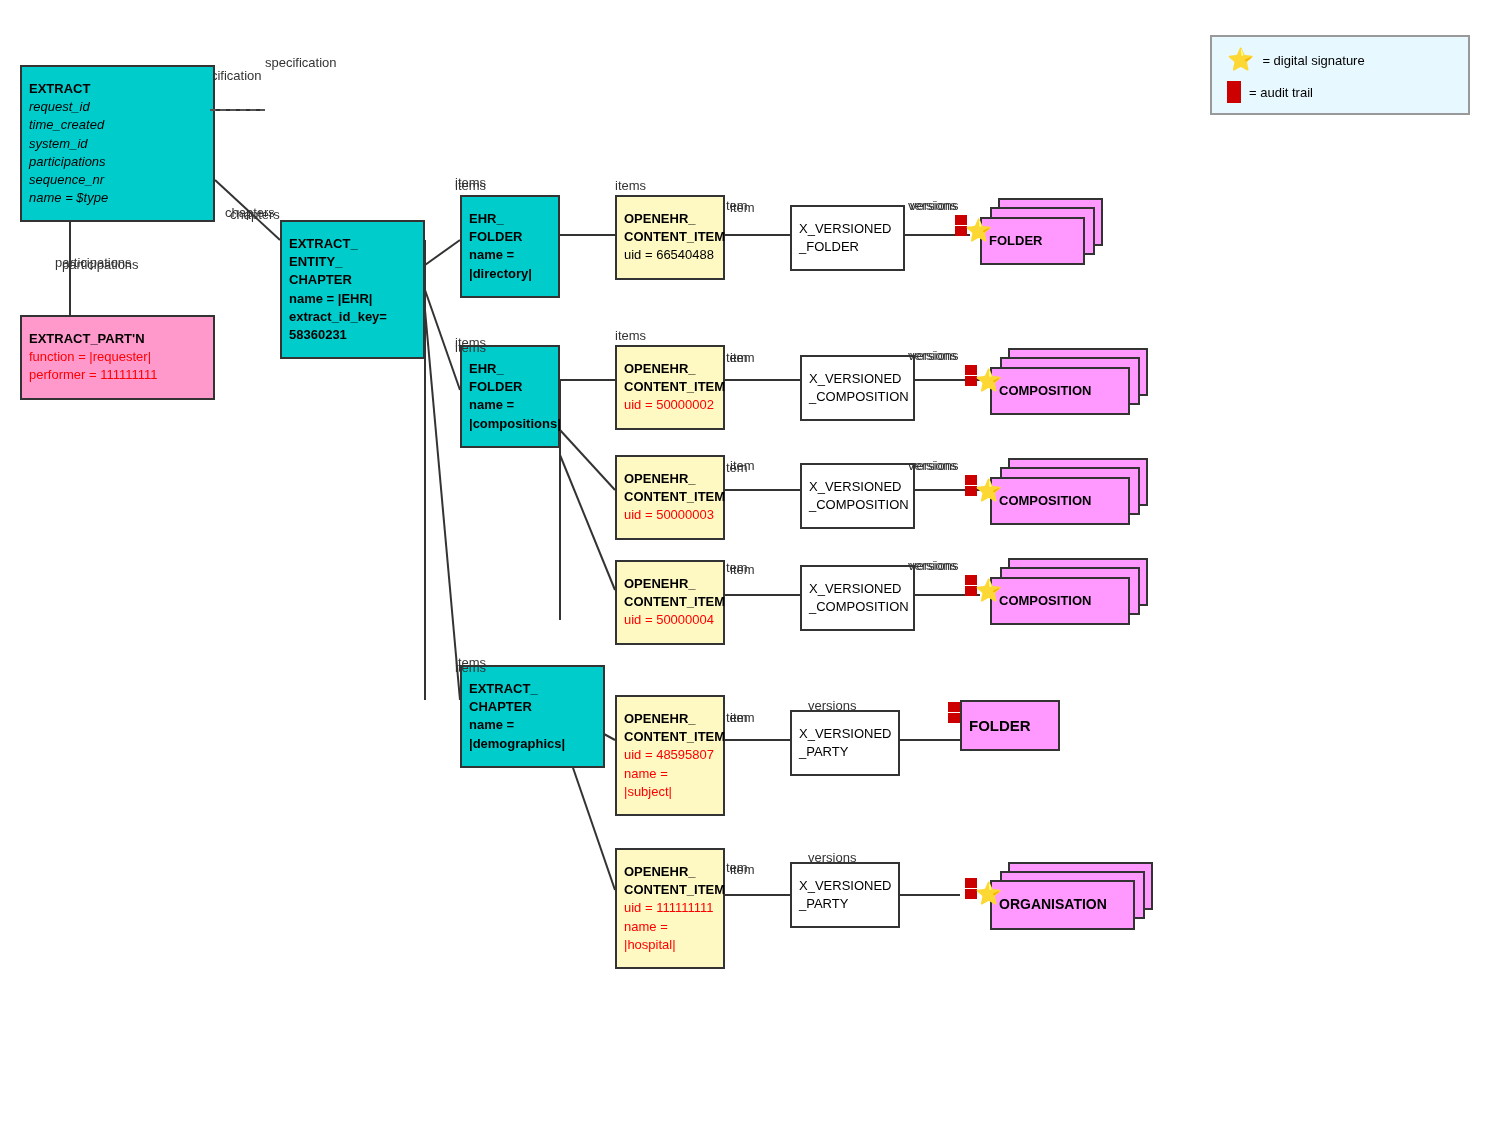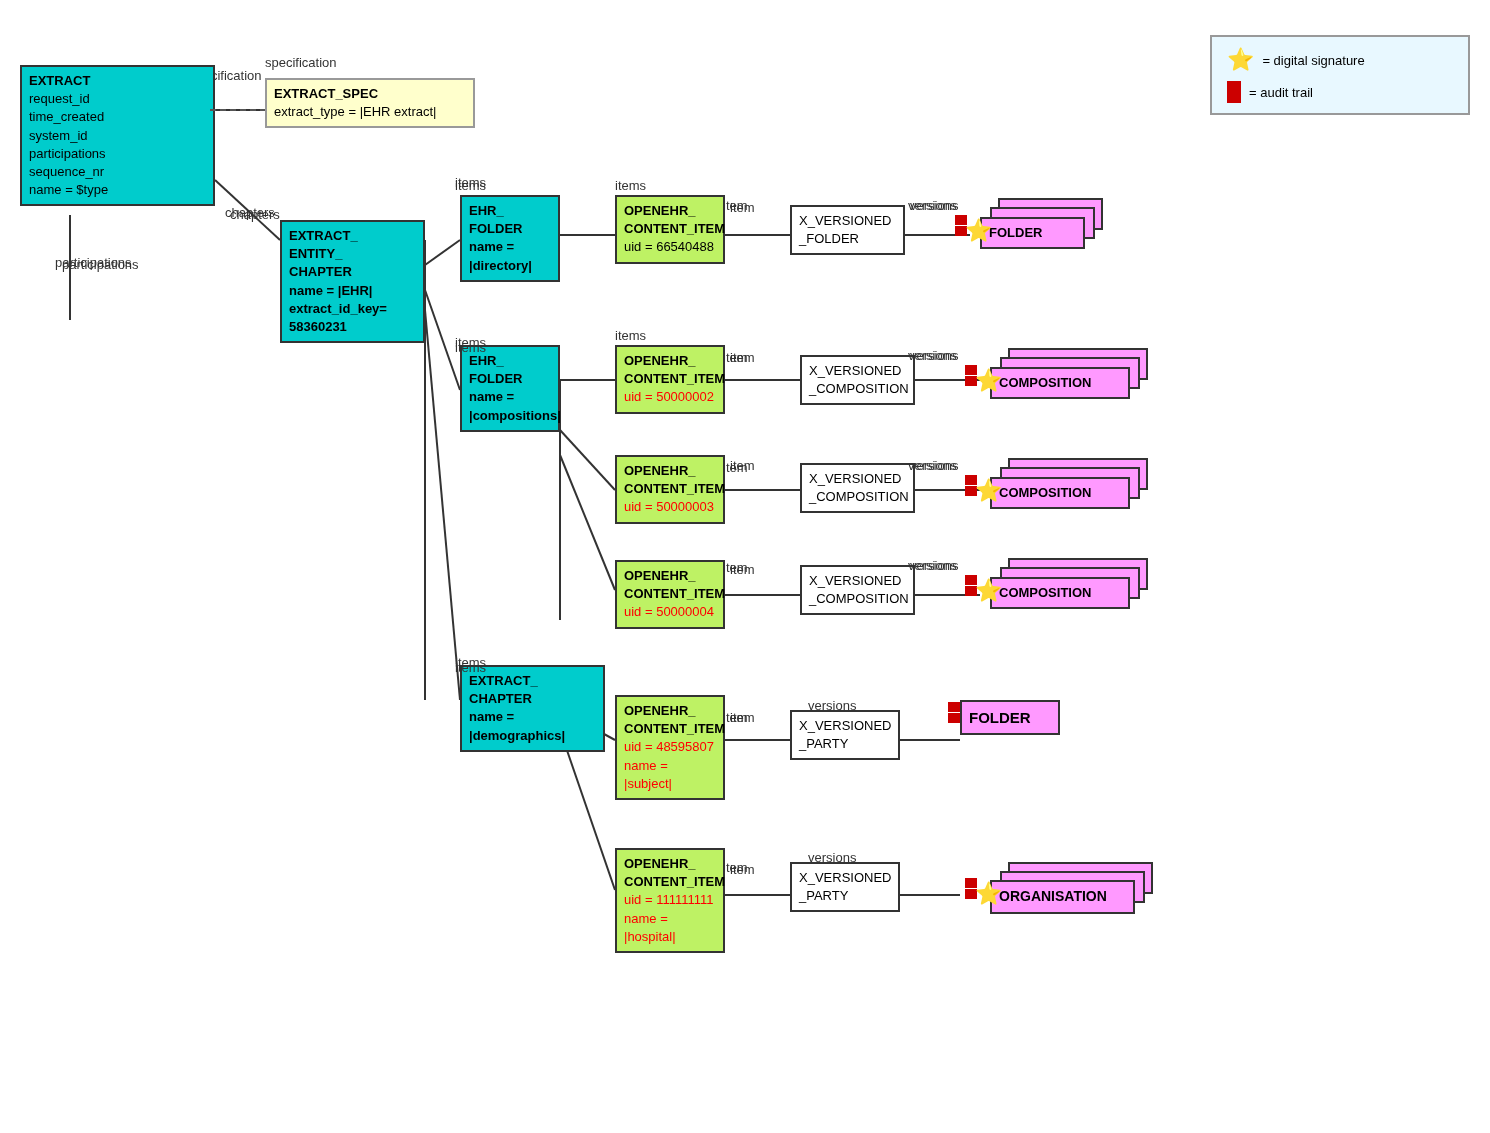--- a/index.html
+++ b/index.html
@@ -14,31 +14,31 @@
     }
     .diagram-container {
       position: relative;
       width: 1490px;
       height: 1133px;
       background: white;
     }
     .box {
       position: absolute;
       border: 2px solid #333;
-      padding: 5px 7px;
+      padding: 13px 7px;
       font-size: 13px;
       line-height: 1.4;
     }
     .box-cyan {
       background: #00CCCC;
       border-color: #333;
       font-weight: bold;
     }
     .box-yellow {
-      background: #bef264;
+      background: #fef9c3;
       border-color: #333;
     }
     .box-pink {
       background: #FF99CC;
       border-color: #333;
     }
     .box-white {
       background: white;
       border-color: #333;
     }
@@ -46,21 +46,21 @@
       background: #FF99FF;
       border-color: #333;
     }
     .box-light-yellow {
       background: #FFFFCC;
       border-color: #999;
       border-style: solid;
     }
     .text-bold { font-weight: bold; }
     .text-red { color: red; }
-    .text-normal { font-weight: normal; }
+    .text-normal { font-weight: normal; font-style: italic; }
     .label-text {
       position: absolute;
       font-size: 13px;
       color: #333;
     }
     svg.connections {
       position: absolute;
       top: 0; left: 0;
       width: 1490px;
       height: 1133px;
@@ -156,30 +156,31 @@
   <div class="box box-cyan" style="left:20px;top:65px;width:195px;">
     <div class="text-bold">EXTRACT</div>
     <div class="text-normal">request_id</div>
     <div class="text-normal">time_created</div>
     <div class="text-normal">system_id</div>
     <div class="text-normal">participations</div>
     <div class="text-normal">sequence_nr</div>
     <div class="text-normal">name = $type</div>
   </div>
 
-  <div class="box box-light-yellow" style="left:265px;top:78px;width:210px;border-style:solid;">
-    <div class="text-bold">EXTRACT_SPEC</div>
-    <div>extract_type = |EHR extract|</div>
-  </div>
 
   <svg style="position:absolute;top:100px;left:210px;width:60px;height:20px;">
     <line x1="0" y1="10" x2="55" y2="10" stroke="#555" stroke-width="2" stroke-dasharray="6,4"></line>
   </svg>
   <span class="label-text" style="left:265px;top:55px;font-size:13px;">specification</span>
 
+  <div class="box box-pink" style="left:20px;top:315px;width:195px;">
+    <div class="text-bold">EXTRACT_PART'N</div>
+    <div class="text-red">function = |requester|</div>
+    <div class="text-red">performer = 111111111</div>
+  </div>
 
   <div class="box box-cyan" style="left:280px;top:220px;width:145px;">
     <div class="text-bold">EXTRACT_<br>ENTITY_<br>CHAPTER</div>
     <div>name = |EHR|</div>
     <div>extract_id_key=</div>
     <div>58360231</div>
   </div>
 
   <div class="box box-cyan" style="left:460px;top:195px;width:100px;">
     <div class="text-bold">EHR_<br>FOLDER</div>

